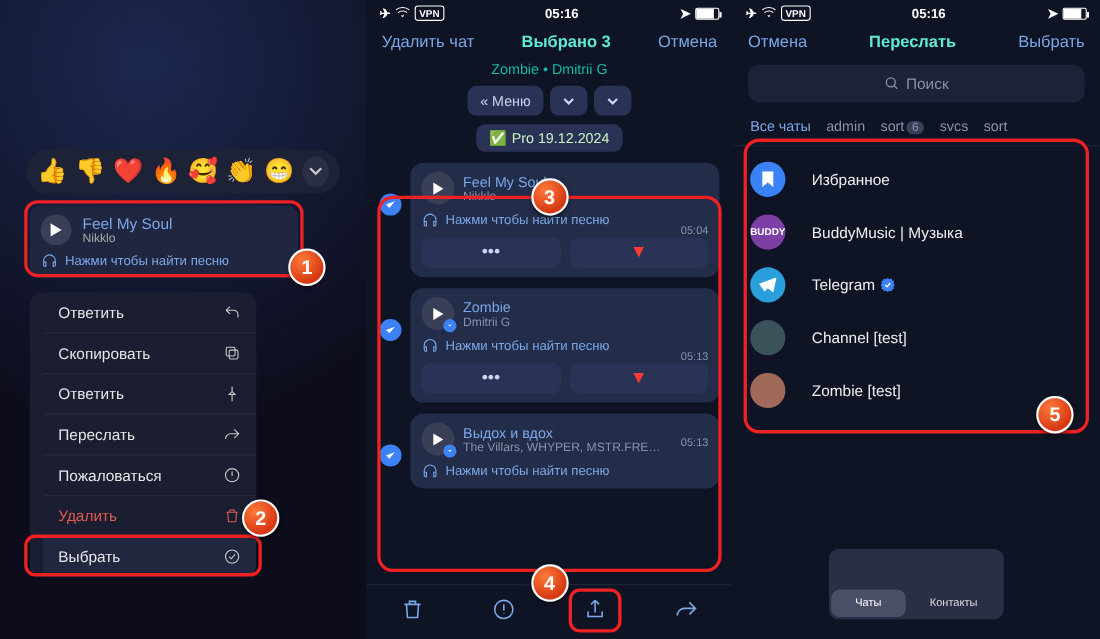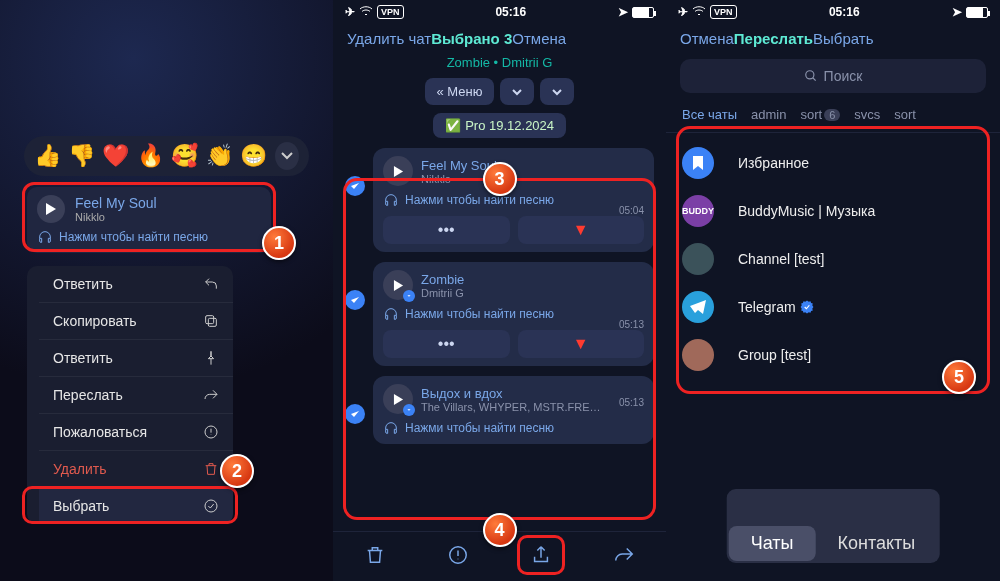--- a/index.html
+++ b/index.html
@@ -79,21 +79,21 @@
   .badge {
     position:absolute; width:34px; height:34px; border-radius:50%;
     background: radial-gradient(circle at 35% 30%, #ff7a3a, #d73812 70%);
     border:2px solid #fff; color:#fff; font-weight:700; font-size:18px;
     display:flex; align-items:center; justify-content:center;
     box-shadow:0 2px 4px rgba(0,0,0,.5);
   }
 
   
   .navrow {
-    display:flex; align-items:center;
+    display:flex; justify-content:space-between; align-items:center;
     padding:6px 14px; font-size:15px;
   }
   .navrow .lnk { color:#7aa7e8; }
   .navrow .ttl { color:#5eead4; font-weight:600; }
   .subhead { text-align:center; color:#14b8a6; font-size:13px; padding:2px 0 8px;}
   .chiprow { display:flex; gap:6px; justify-content:center; padding:0 10px 6px;}
   .chip {
     background:#2a3355; border-radius:8px; padding:6px 12px; font-size:13px; color:#ccd6f0;
     display:flex; align-items:center; gap:4px;
   }
@@ -180,21 +180,21 @@
 
   .p3 .hlbox {
     position:absolute; top:126px; left:10px; right:10px; height:268px;
     border:3px solid #e22; border-radius:14px; pointer-events:none;
   }
   .p3 .segment {
     position:absolute; bottom:18px; left:50%; transform:translateX(-50%);
     display:flex; background:#2a2f45; border-radius:9px; padding:2px;
   }
   .p3 .segment .seg {
-    padding:7px 22px; font-size:18px; color:#ddd; border-radius:8px;margin-top:35px;
+    padding:7px 22px; font-size:10px; color:#ddd; border-radius:8px;margin-top:35px;
   }
   .p3 .segment .seg.active { background:#4a4f68; color:#fff;}
 </style>
 </head>
 <body>
 
 <div class="panel p1">
 
   <div class="reactions">
     <span>👍</span>
@@ -504,40 +504,40 @@
             <path d="M2 1h10v14l-5-4-5 4z"></path>
           </svg>
         </div>
       <div class="name">Избранное</div>
     </div>
     <div class="chatrow">
       <div class="avatar av2">BUDDY</div>
       <div class="name">BuddyMusic | Музыка</div>
     </div>
     <div class="chatrow">
-      <div class="avatar av3"></div>
-      <div class="name">Channel [test]</div>
-    </div>
-    <div class="chatrow">
       <div class="avatar av4">
           <svg width="16" height="14" viewBox="0 0 16 14" fill="#fff">
             <path d="M0 6l16-6-3 14-5-4-3 3z"></path>
           </svg>
         </div>
       <div class="name">
           <span>Telegram</span>
         <svg class="verif" viewBox="0 0 24 24">
             <path d="M12 1l3 2 3-1 1 3 3 1-1 3 2 3-2 3 1 3-3 1-1 3-3-1-3 2-3-2-3 1-1-3-3-1 1-3-2-3 2-3-1-3 3-1 1-3 3 1z" fill="#3b82f6"></path>
             <path d="M8 12l3 3 5-6" stroke="#fff" fill="none" stroke-width="2"></path>
           </svg>
       </div>
     </div>
     <div class="chatrow">
+      <div class="avatar av3"></div>
+      <div class="name">Channel [test]</div>
+    </div>
+    <div class="chatrow">
       <div class="avatar av5"></div>
-      <div class="name">Group [test]</div>
+      <div class="name">Zombie [test]</div>
     </div>
   </div>
 
   <div class="hlbox"></div>
   <div class="badge" style="top:360px; right:24px;">5</div>
 
   <div class="segment">
     <div class="seg active">Чаты</div>
     <div class="seg">Контакты</div>
   </div>

